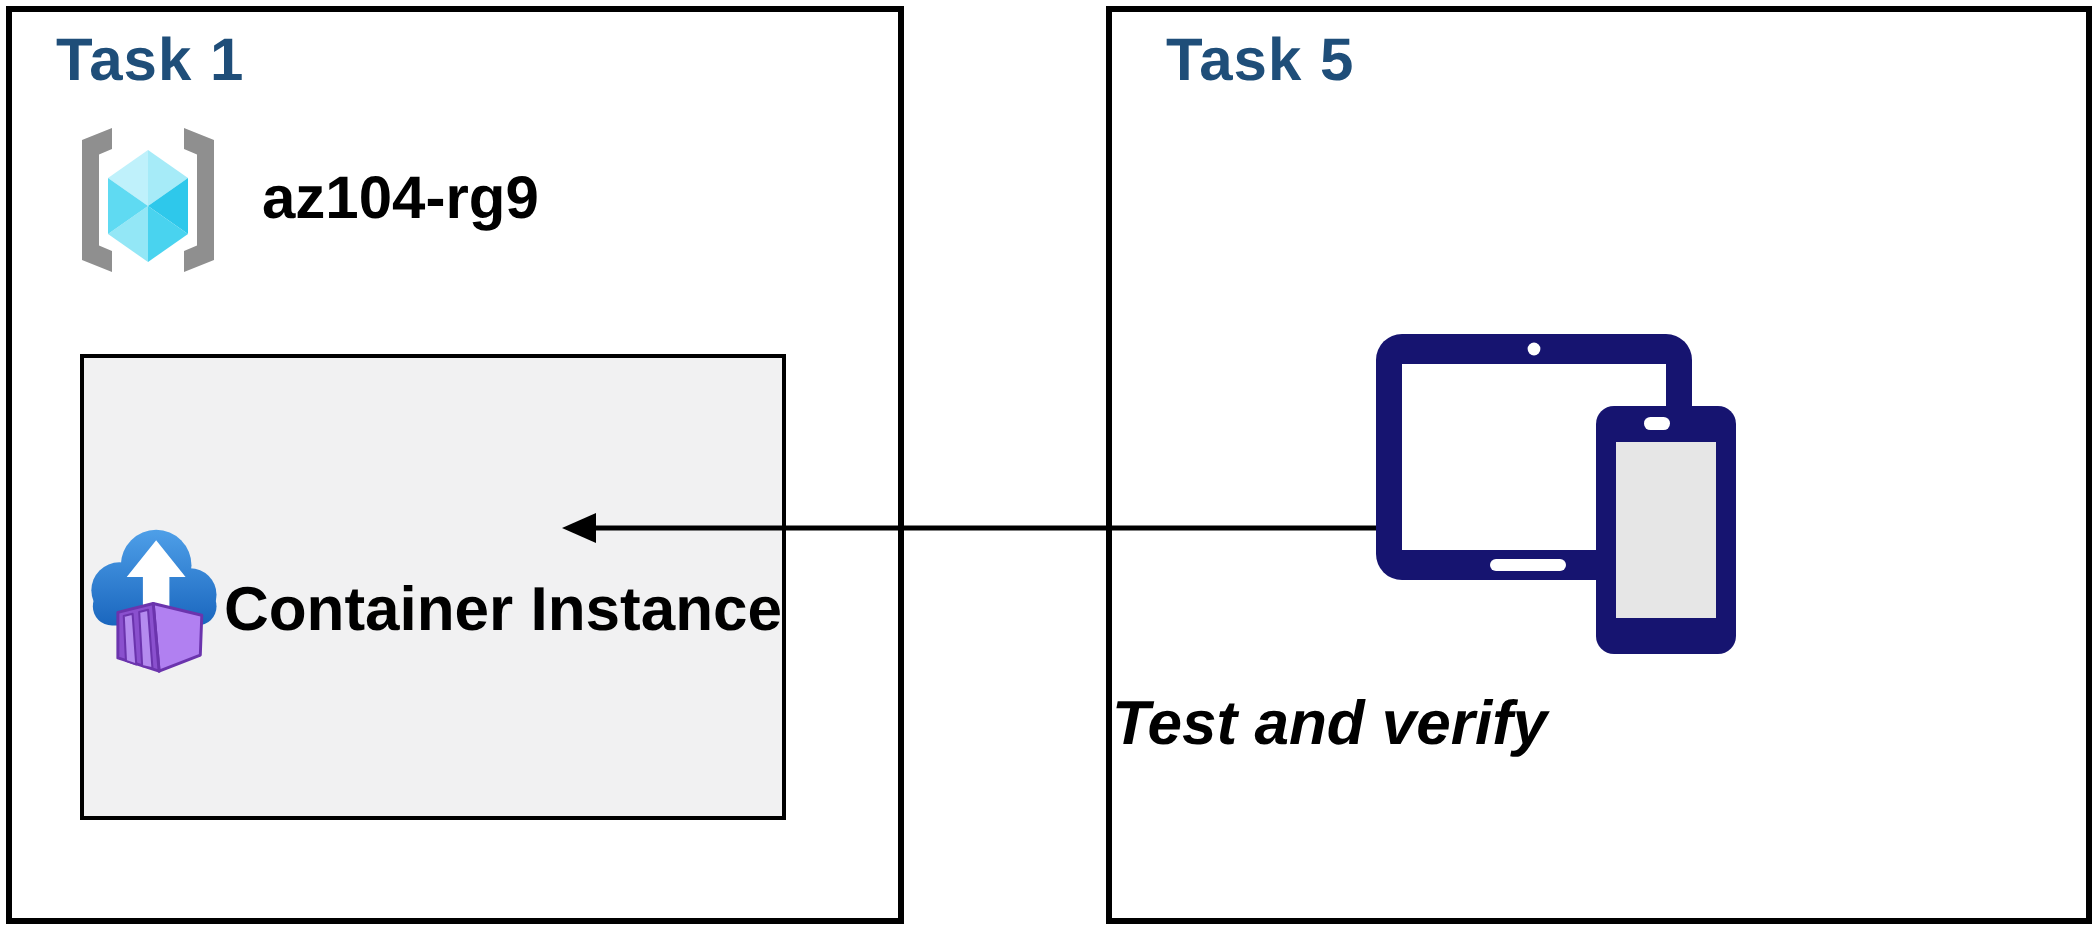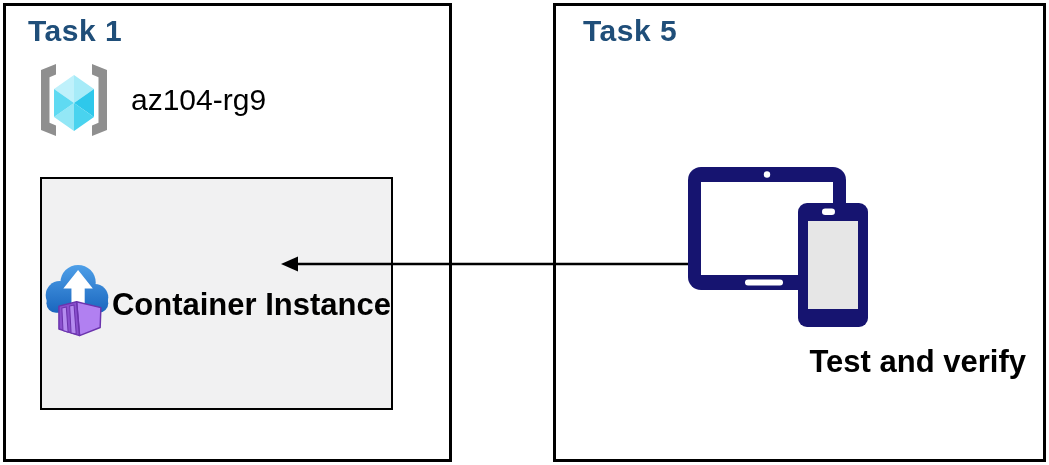--- a/index.html
+++ b/index.html
@@ -19,34 +19,34 @@
     position:absolute;top:8px;
     font-size:30px;font-weight:bold;color:var(--title-blue,#1F4E79);
     letter-spacing:0.5px;white-space:nowrap;
   }
   .t1 .box-title{left:22px;}
   .t2 .box-title{left:27px;}
   .rg-row{
     position:absolute;left:26px;top:57px;
     display:flex;align-items:center;gap:15px;
   }
-  .rg-name{font-size:30px;font-weight:normal;color:var(--text-black,#000);white-space:nowrap;}
+  .rg-name{font-size:30px;font-weight:bold;color:var(--text-black,#000);white-space:nowrap;}
   .panel{
     position:absolute;left:34px;top:171px;width:353px;height:233px;
     background:var(--panel-fill,#F1F1F2);
     border:2px solid var(--panel-border,#000);
     box-sizing:border-box;
     display:flex;flex-direction:row;align-items:center;
   }
   .panel-icon{margin-top:14px;}
   .panel-label{margin-top:22px;font-size:31px;font-weight:bold;color:var(--text-black,#000);white-space:nowrap;}
   .devices{position:absolute;left:130px;top:159px;}
   .caption{
-    position:absolute;left:0;top:338px;width:470px;text-align:right;
-    font-size:31px;font-weight:bold;color:var(--text-black,#000);white-space:nowrap;
+    position:absolute;left:0;top:338px;width:470px;text-align:left;
+    font-size:31px;font-weight:bold;color:var(--text-black,#000);white-space:nowrap;font-style:italic;
   }
   .flow-arrow{position:absolute;left:280px;top:253px;z-index:10;}
 </style>
 </head>
 <body>
 
 <div class="task-box t1">
   <div class="box-title">Task 1</div>
 
   <div class="rg-row">

